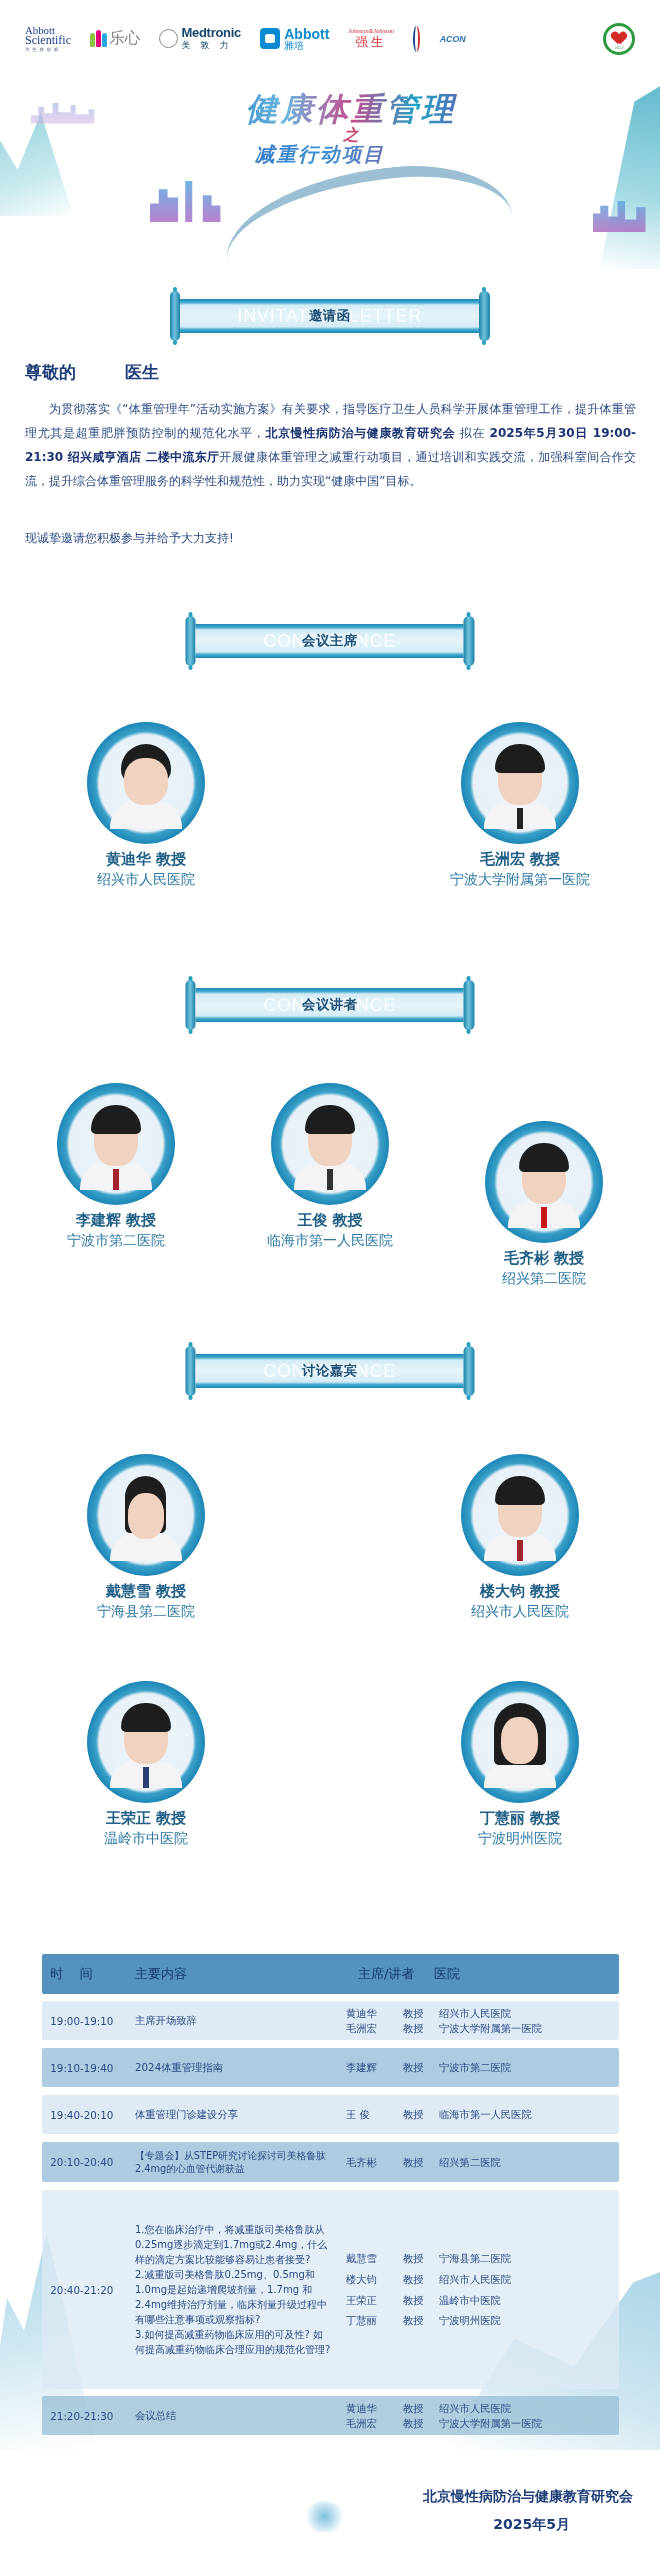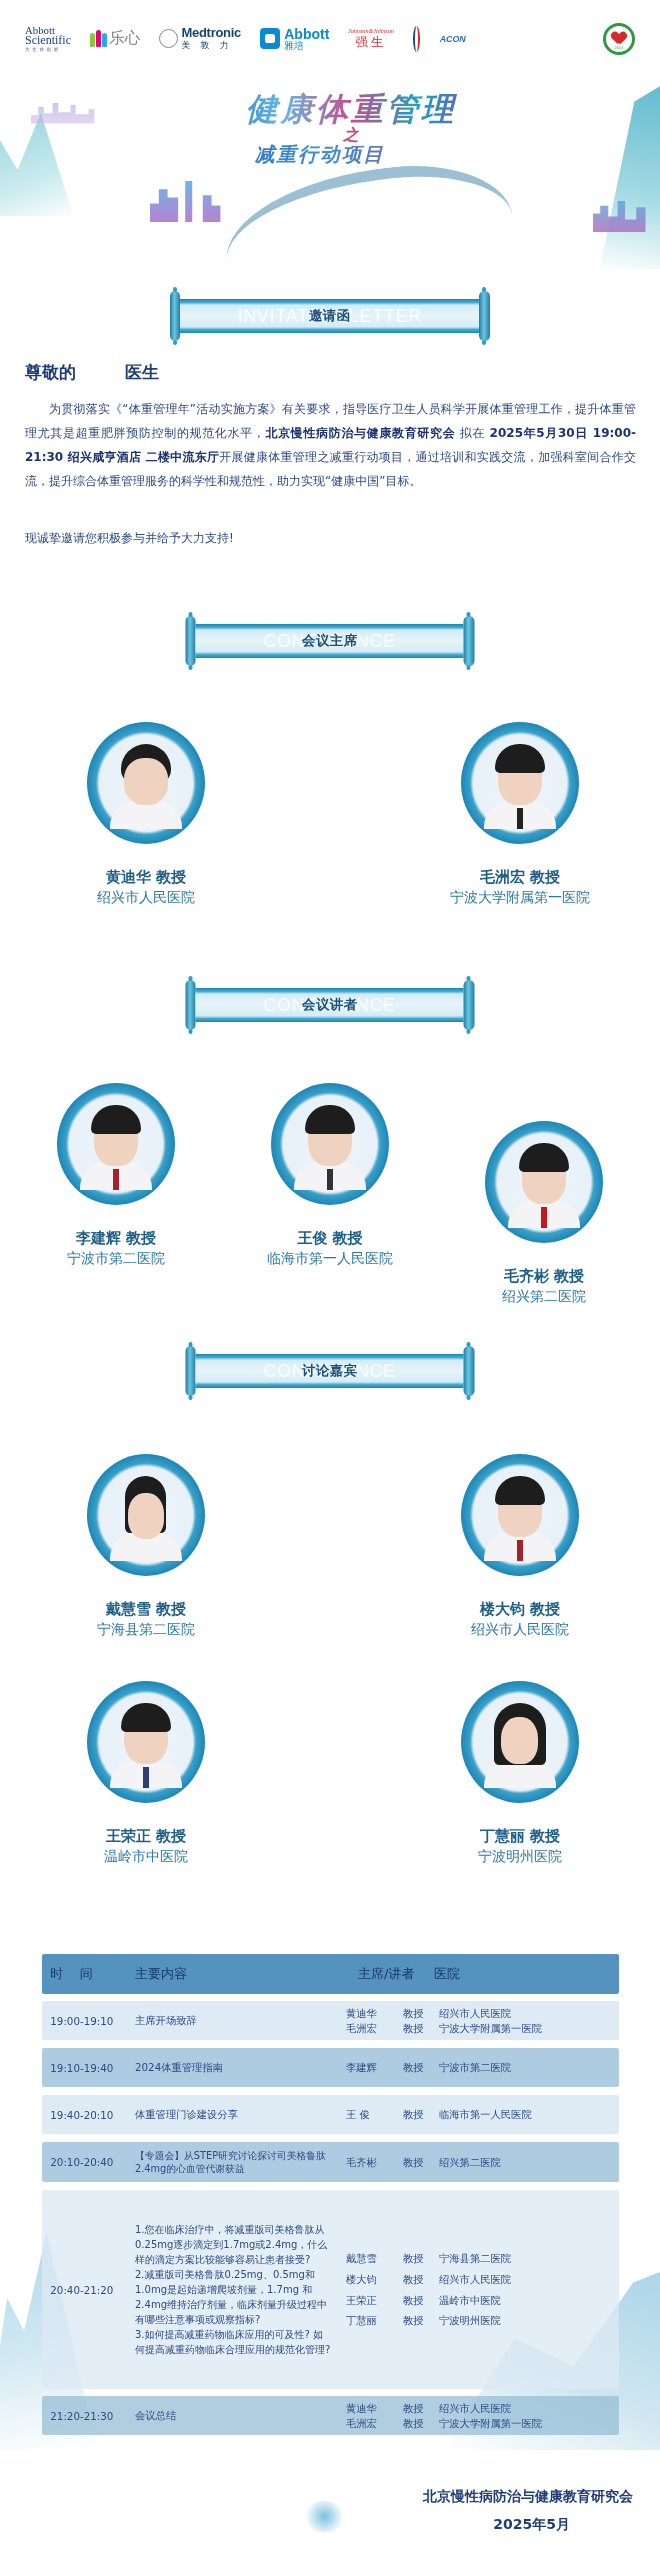--- a/index.html
+++ b/index.html
@@ -75,21 +75,21 @@
   .invite-line { position: absolute; left: 25px; top: 530px; font-size: 12px; color: #2d4a84; }
 
   
   .person { position: absolute; width: 186px; text-align: center; }
   .portrait { width: 118px; height: 122px; margin: 0 auto; border-radius: 50%; position: relative;
     background: radial-gradient(ellipse at 50% 50%, #eef5fb 0%, #e8f1f8 56%, #3aa0c8 60%, #1f88b8 70%, #2f9ac4 80%, rgba(255,255,255,0) 84%); }
   .portrait .face { position: absolute; left: 50%; top: 28px; width: 44px; height: 55px; margin-left: -22px; border-radius: 45% 45% 42% 42%; background: #f0d2c0; }
   .portrait .hair { position: absolute; left: 50%; top: 21.7px; width: 50px; height: 29px; margin-left: -25px; border-radius: 25px 25px 5.2px 5.2px; background: #1d1d1d; }
   .portrait .coat { position: absolute; left: 50%; bottom: 15.5px; width: 72px; height: 28px; margin-left: -36px; border-radius: 26px 26px 0 0; background: #f4f4f6; }
   .portrait .tie { position: absolute; left: 50%; bottom: 15.5px; width: 6.2px; height: 20.6px; margin-left: -3.1px; background: #a3222e; }
-  .pname { margin-top: 24px; font-size: 15px; font-weight: bold; color: #1f5f86; }
+  .pname { margin-top: 6px; font-size: 15px; font-weight: bold; color: #1f5f86; }
   .phosp { margin-top: 2.1px; font-size: 14px; color: #2b78a2; }
 
   
   .sched { position: absolute; left: 42px; top: 1954px; width: 577px; }
   .srow { position: absolute; left: 0; width: 577px; border-radius: 2.1px; display: flex; align-items: center; font-size: 10.3px; color: #2a4a86; }
   .srow.head { background: #5492bf; color: #17386b; font-size: 13px; }
   .srow.light { background: rgba(220,233,243,0.92); }
   .srow.dark { background: rgba(166,200,222,0.92); }
   .c-time { position: absolute; left: 8.3px; }
   .c-topic { position: absolute; left: 93px; width: 206px; line-height: 15.5px; }

